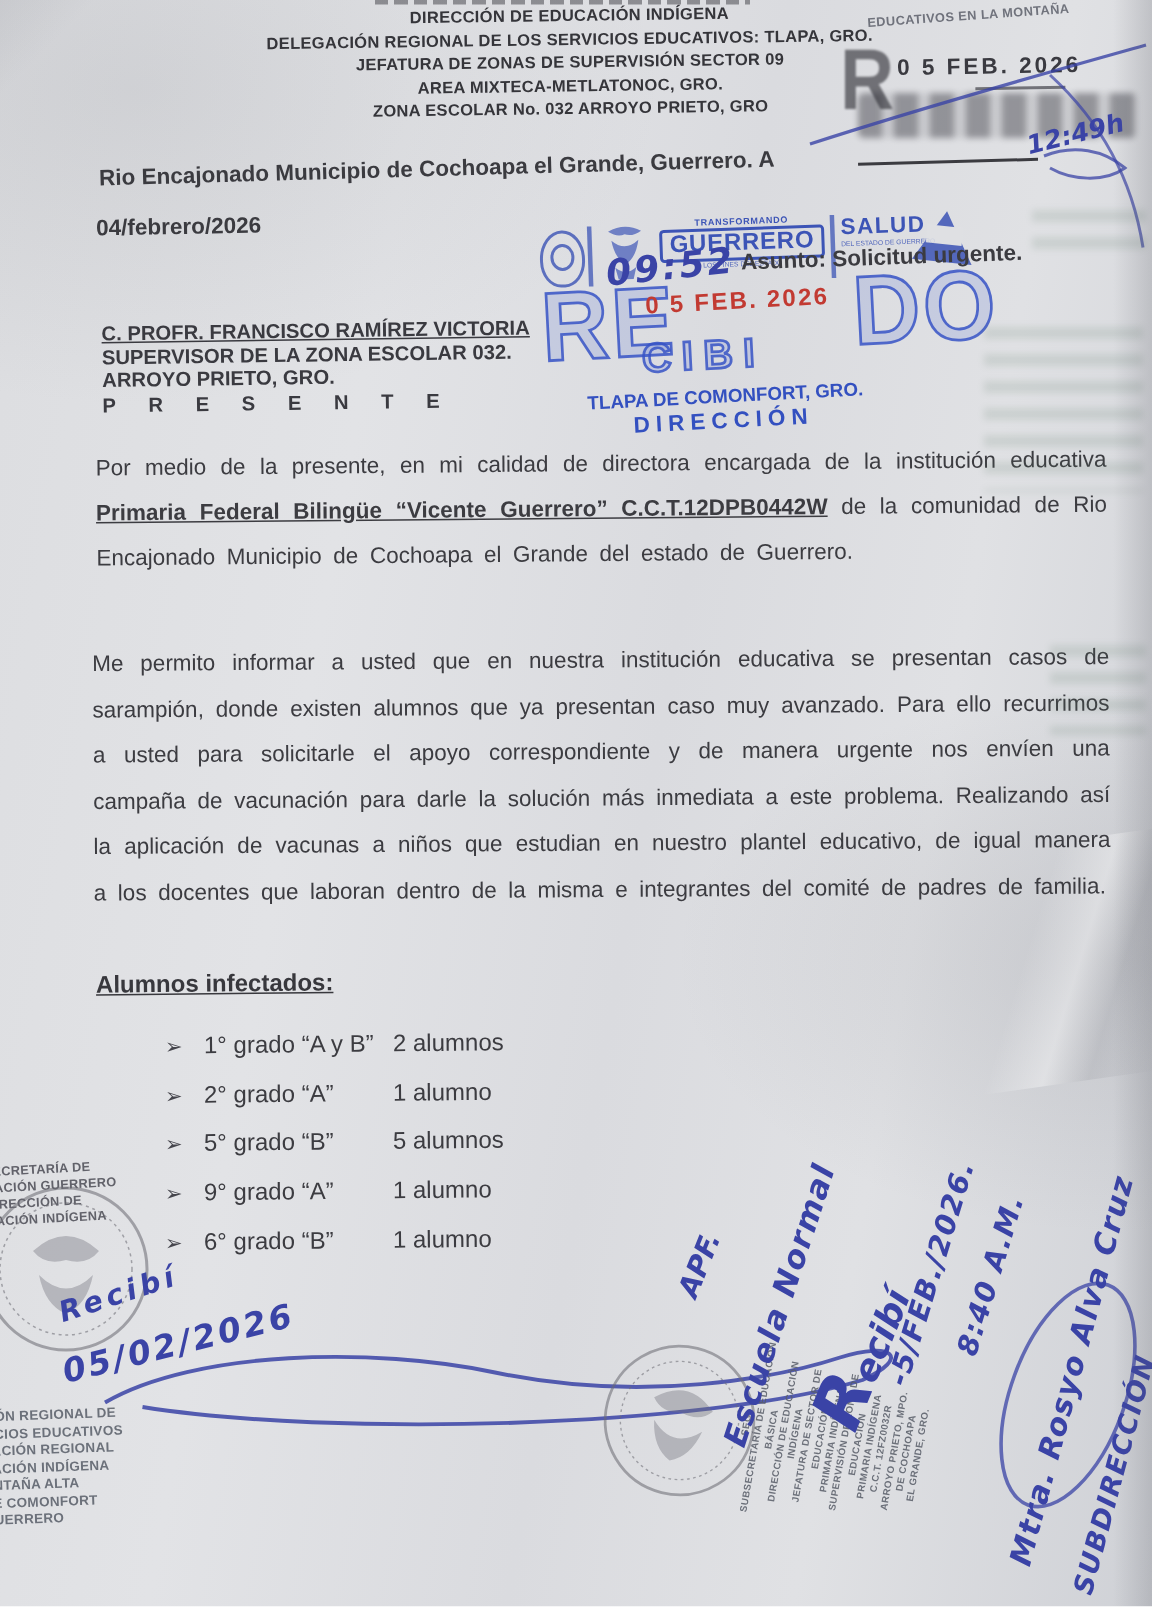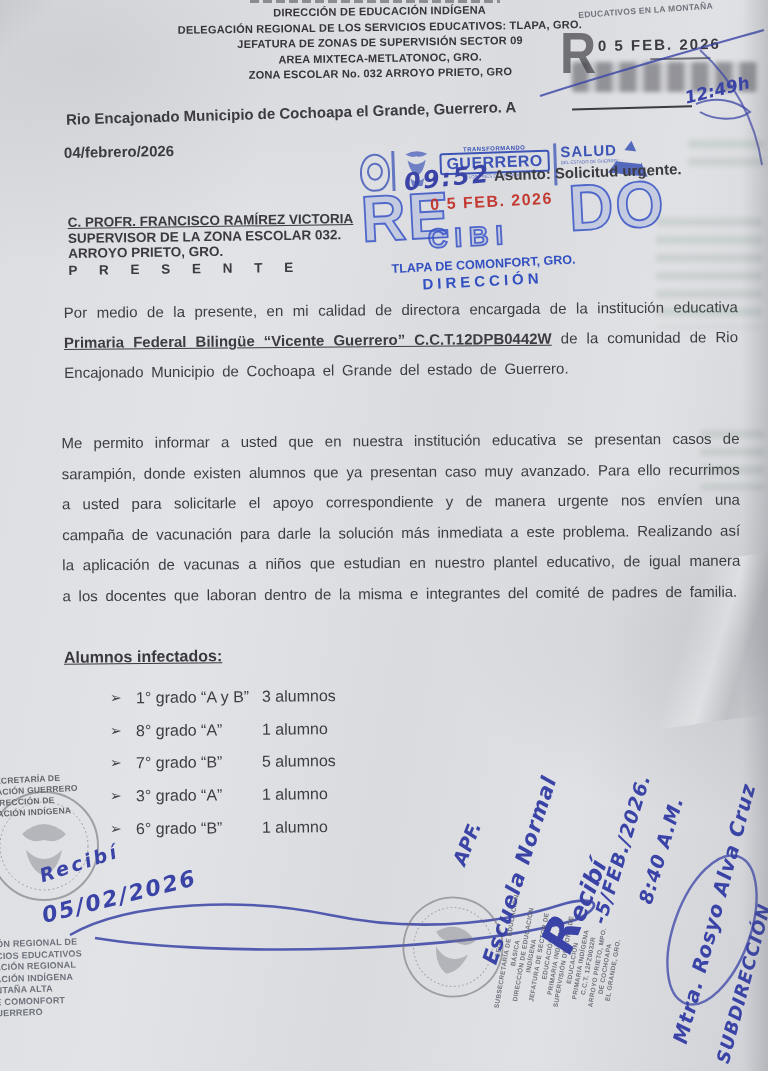--- a/index.html
+++ b/index.html
@@ -205,35 +205,35 @@
   </div>
 
   <div class="para p1"><span>Por medio de la presente, en mi calidad de directora encargada de la institución educativa </span><b>Primaria Federal Bilingüe “Vicente Guerrero” C.C.T.12DPB0442W</b><span> de la comunidad de Rio Encajonado Municipio de Cochoapa el Grande del estado de Guerrero.</span></div>
   <div class="para p2">Me permito informar a usted que en nuestra institución educativa se presentan casos de sarampión, donde existen alumnos que ya presentan caso muy avanzado. Para ello recurrimos a usted para solicitarle el apoyo correspondiente y de manera urgente nos envíen una campaña de vacunación para darle la solución más inmediata a este problema. Realizando así la aplicación de vacunas a niños que estudian en nuestro plantel educativo, de igual manera a los docentes que laboran dentro de la misma e integrantes del comité de padres de familia.</div>
 
   <div class="heading">Alumnos infectados:</div>
   <div class="rows">
     <div class="row" style="top:0px">
         <span class="bul">➢</span>
         <span class="grade">1° grado “A y B”</span>
-        <span class="count">3 alumnos</span>
+        <span class="count">2 alumnos</span>
       </div>
     <div class="row" style="top:33px">
         <span class="bul">➢</span>
-        <span class="grade">8° grado “A”</span>
+        <span class="grade">2° grado “A”</span>
         <span class="count">1 alumno</span>
       </div>
     <div class="row" style="top:65px">
         <span class="bul">➢</span>
-        <span class="grade">7° grado “B”</span>
+        <span class="grade">5° grado “B”</span>
         <span class="count">5 alumnos</span>
       </div>
     <div class="row" style="top:98px">
         <span class="bul">➢</span>
-        <span class="grade">3° grado “A”</span>
+        <span class="grade">9° grado “A”</span>
         <span class="count">1 alumno</span>
       </div>
     <div class="row" style="top:131px">
         <span class="bul">➢</span>
         <span class="grade">6° grado “B”</span>
         <span class="count">1 alumno</span>
       </div>
   </div>
 
   <div class="lm-stamp">

